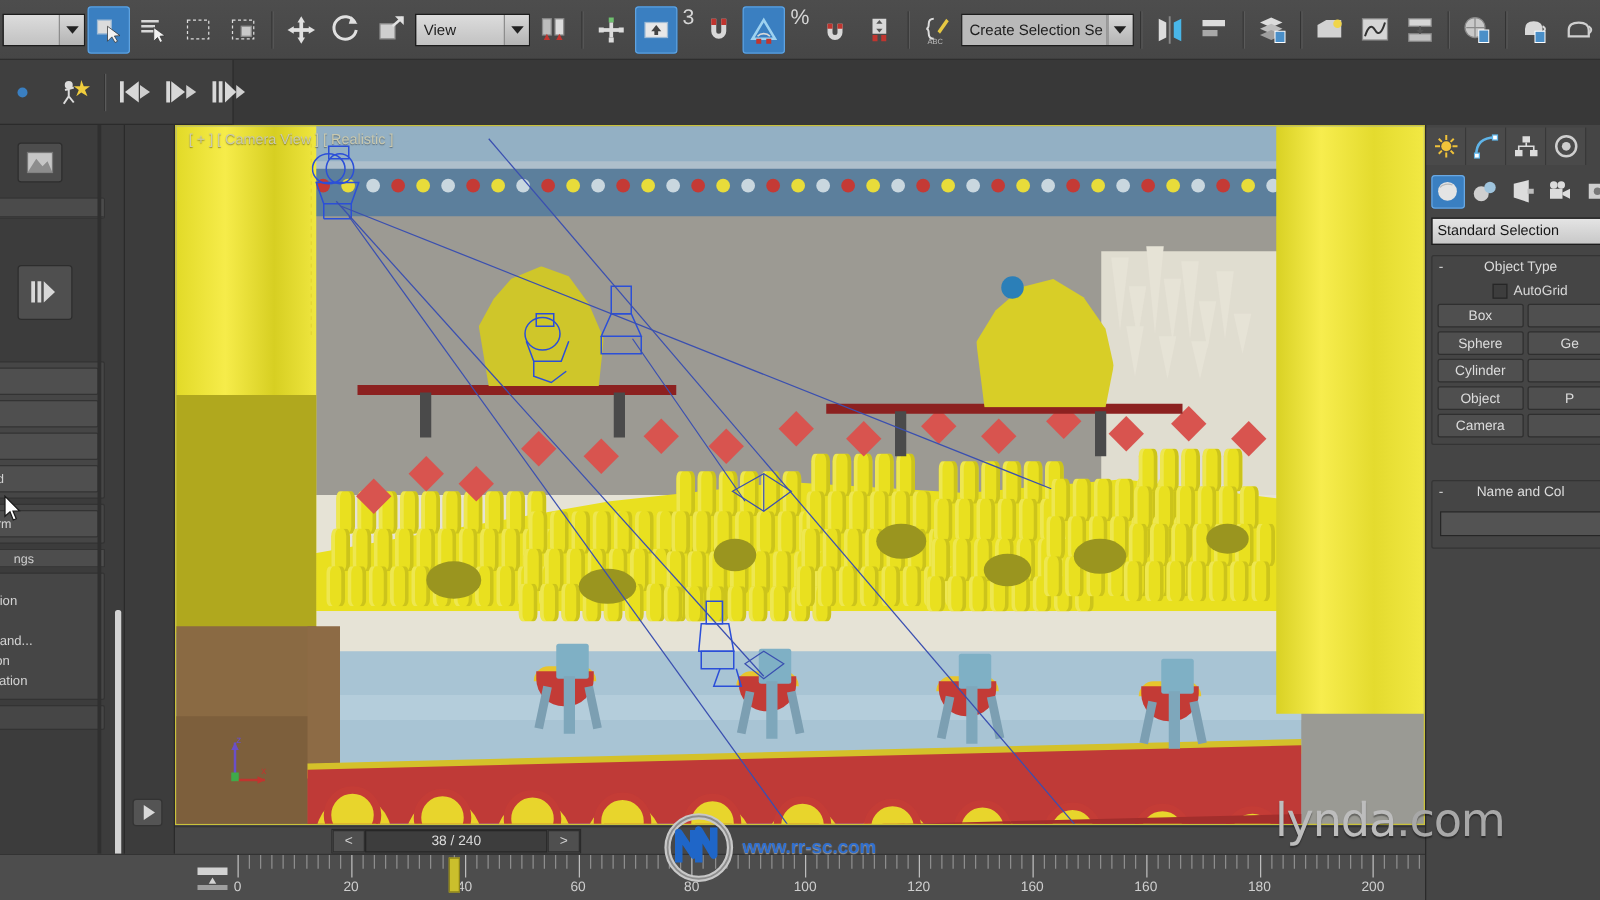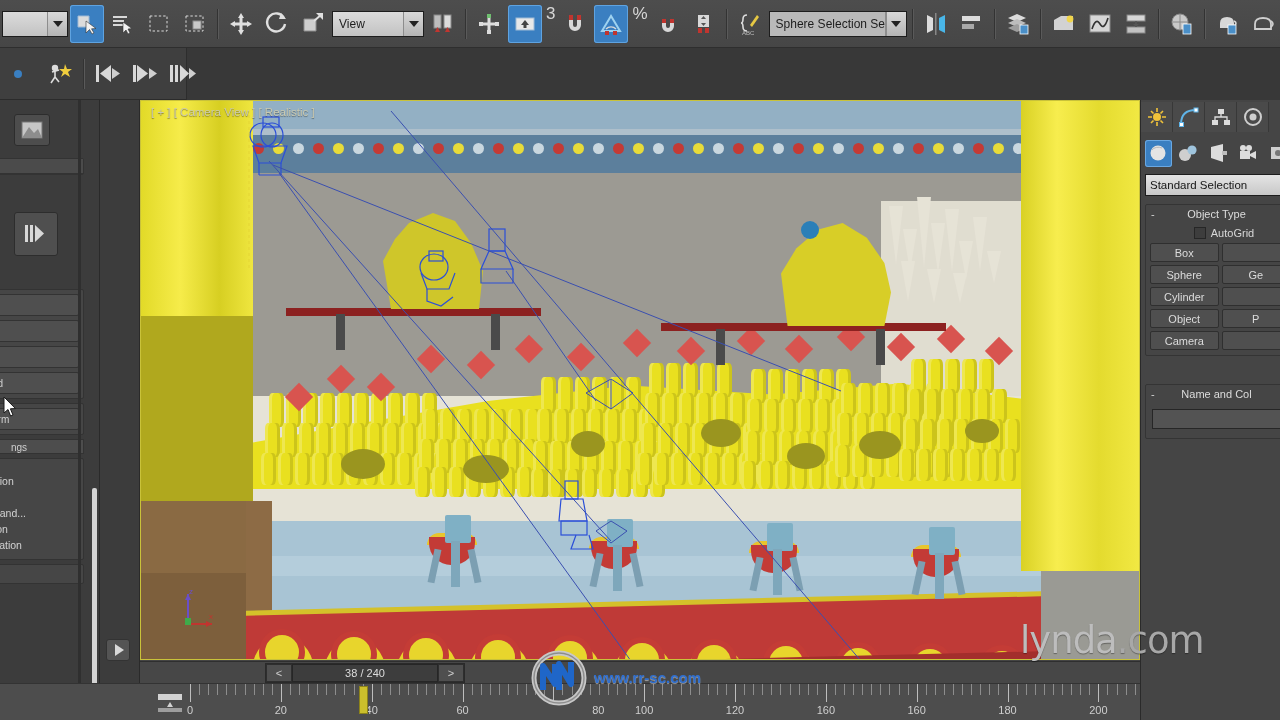--- a/index.html
+++ b/index.html
@@ -191,21 +191,21 @@
   #rp-rollout-name { top:284px; }
 
   
   #wm-rrsc { position:absolute; left:530px; top:648px; width:260px; height:60px; z-index:60;
     display:flex; align-items:center; gap:6px; }
   #wm-rrsc .wmtext { display:flex; flex-direction:column; }
   #wm-cn { font-size:30px; font-weight:bold; color:#f2f2f2; letter-spacing:2px;
     text-shadow:1px 1px 2px rgba(0,0,0,.6); line-height:30px; font-family:"DejaVu Sans", sans-serif;}
   #wm-url { font-size:15px; font-weight:bold; color:#2f6fd0; letter-spacing:0px;
     text-shadow:0 1px 1px rgba(255,255,255,.5); line-height:18px; }
-  #wm-lynda { position:absolute; left:1020px; top:619px; font-size:37px; color:#bdbdbd;
+  #wm-lynda { position:absolute; left:1020px; top:635px; font-size:37px; color:#bdbdbd;
     font-family:"DejaVu Sans", sans-serif; z-index:60; letter-spacing:-1px;
     text-shadow:0 1px 1px rgba(0,0,0,.35); }
   #wm-lynda .dot { color:#a8a8a8; }
 </style>
 </head>
 <body>
 
 <div id="app">
 
   <div class="toolbar" id="toolbar-main">
@@ -352,21 +352,21 @@
 
     <div class="tbtn">
       <svg width="26" height="26" viewBox="0 0 26 26">
         <path d="M10 4 Q6 4 6 8 Q6 12 4 12 Q6 12 6 16 Q6 20 10 20" fill="none" stroke="#dcdcdc" stroke-width="1.6"></path>
         <path d="M13 14 L20 4 L22 6 L15 16 Z" fill="#e6c843"></path>
         <text x="5" y="24" font-size="6" fill="#bdbdbd">ABC</text>
       </svg>
     </div>
 
     <div class="combo" id="combo-selset">
-      <div class="cval">Sphere Selection Se</div>
+      <div class="cval">Create Selection Se</div>
       <div class="carrow"></div>
     </div>
 
     <div class="tsep"></div>
 
     <div class="tbtn">
       <svg width="26" height="26" viewBox="0 0 26 26">
         <path d="M4 4 L10 7 L10 19 L4 22 Z" fill="#dcdcdc"></path>
         <rect x="12" y="2" width="1.5" height="22" fill="#888"></rect>
         <path d="M22 4 L16 7 L16 19 L22 22 Z" fill="#49b6e8"></path>
@@ -1124,21 +1124,21 @@
         <div class="tick" style="left: 1035.5px; height: 11px; background: rgb(141, 141, 141);"></div>
         <div class="tick" style="left: 1044.58px; height: 11px; background: rgb(141, 141, 141);"></div>
         <div class="tick" style="left: 1053.67px; height: 11px; background: rgb(141, 141, 141);"></div>
         <div class="tick" style="left: 1062.75px; height: 11px; background: rgb(141, 141, 141);"></div>
         <div class="tick" style="left: 1071.83px; height: 11px; background: rgb(141, 141, 141);"></div>
         <div class="tick" style="left: 1080.92px; height: 11px; background: rgb(141, 141, 141);"></div>
         <div class="rlab" style="left: 0px;">0</div>
         <div class="rlab" style="left: 90.8333px;">20</div>
         <div class="rlab" style="left: 181.667px;">40</div>
         <div class="rlab" style="left: 272.5px;">60</div>
-        <div class="rlab" style="left: 363.333px; margin-left: 45px;">80</div>
+        <div class="rlab" style="left: 363.333px;">80</div>
         <div class="rlab" style="left: 454.167px;">100</div>
         <div class="rlab" style="left: 545px;">120</div>
         <div class="rlab" style="left: 635.833px;">160</div>
         <div class="rlab" style="left: 726.667px;">160</div>
         <div class="rlab" style="left: 817.5px;">180</div>
         <div class="rlab" style="left: 908.333px;">200</div>
         <div class="rlab" style="left: 999.167px;">220</div>
         <div class="rlab" style="left: 1090px;">240</div>
         <div id="ruler-marker" style="left: 168.583px;"></div>
       </div>

